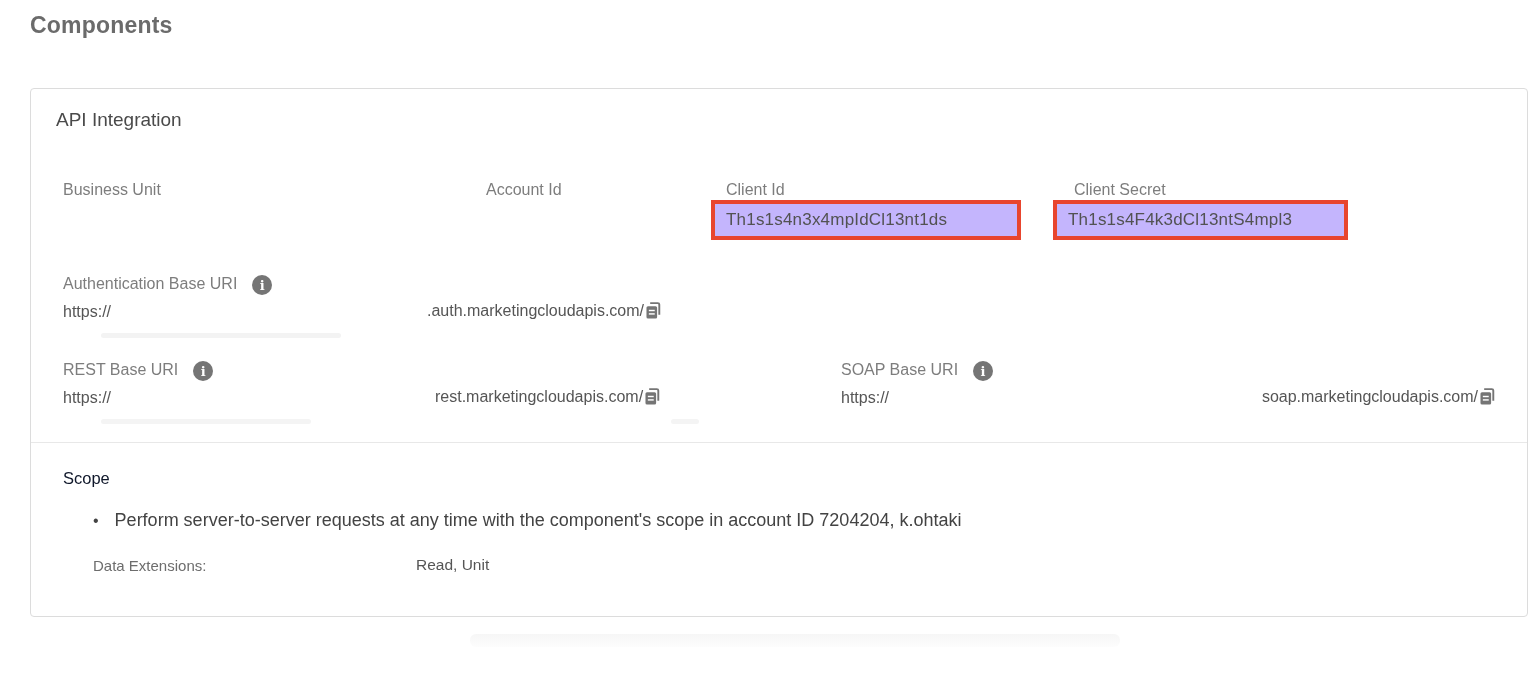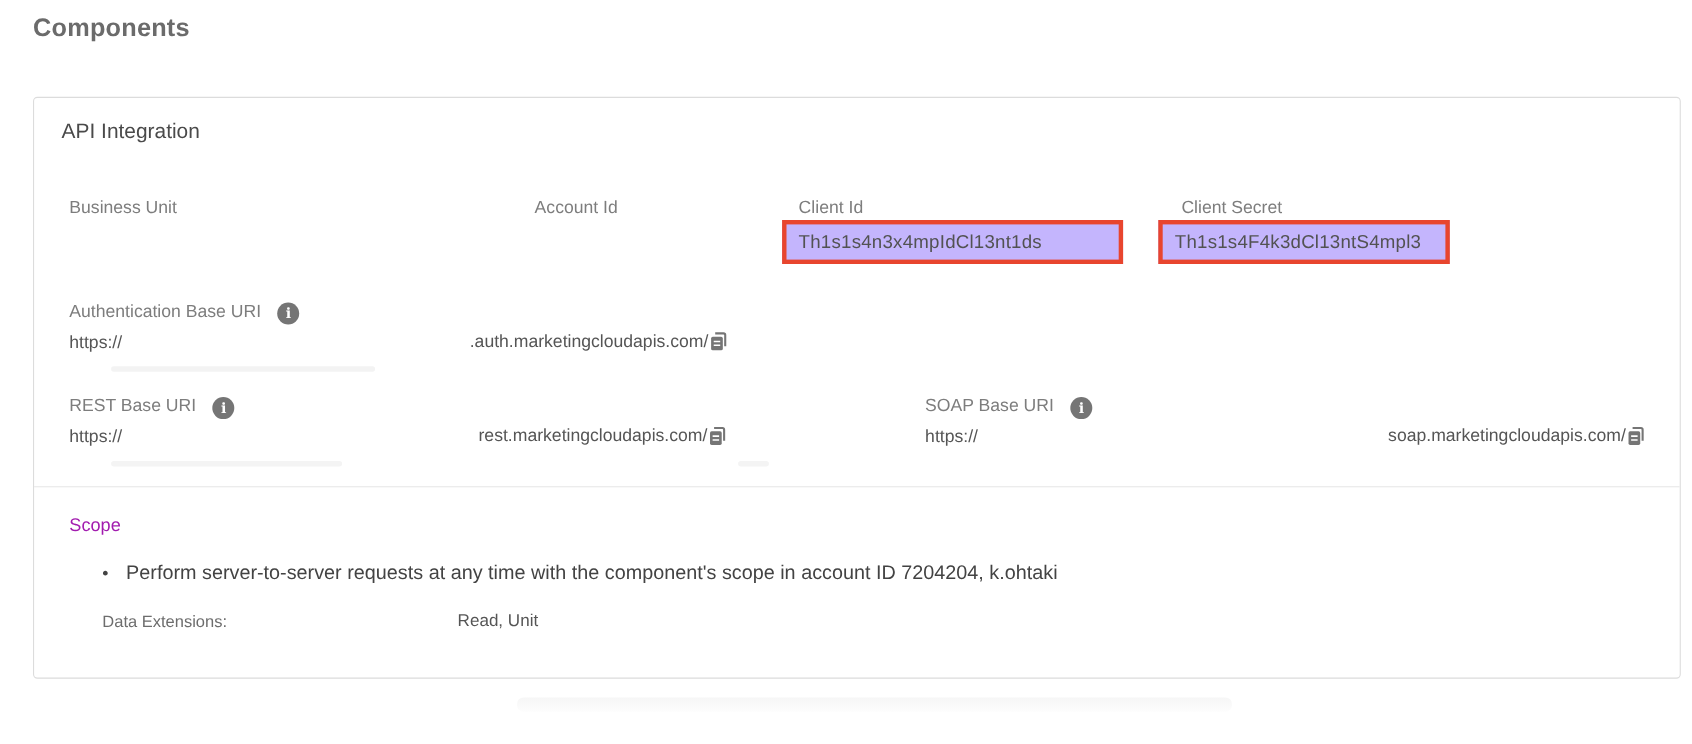--- a/index.html
+++ b/index.html
@@ -29,21 +29,21 @@
   .lbl-cid    { left:695px; }
   .lbl-csec   { left:1043px; }
 
   .highlight-box {
     position:absolute; top:111px; height:40px;
     border:4px solid #e8452e; background:#c4b5fd;
     display:flex; align-items:center; padding-left:11px;
     font-size:17px; color:#525252; letter-spacing:.2px;
   }
   .box-cid  { left:680px; width:310px; }
-  .box-csec { left:1022px; width:265px; }
+  .box-csec { left:1022px; width:295px; }
 
   .uri-label-row {
     position:absolute; display:flex; align-items:flex-start; gap:15px;
     font-size:16px; color:#7d7d7d;
   }
   .auth-label-row { left:32px; top:186px; }
   .rest-label-row { left:32px; top:272px; }
   .soap-label-row { left:810px; top:272px; }
 
   .info-icon {
@@ -69,21 +69,21 @@
   .host-soap { right:30px; top:298px;align-items:flex-end; }
   .uri-host-group .uri-text { white-space:nowrap; }
 
   .copy-icon { width:19px; height:19px; display:inline-block; cursor:pointer; flex:0 0 auto; }
 
   .divider {
     position:absolute; left:0; top:353px; width:100%; height:0;
     border-top:1px solid #e8e8e8;
   }
 
-  .scope-title { position:absolute; left:32px; top:380px; font-size:16.5px; color:#a21caf; }
+  .scope-title { position:absolute; left:32px; top:380px; font-size:16.5px; color:#0f172a; }
 
   .scope-bullet-row {
     position:absolute; left:62px; top:421px; display:flex; gap:16px;
     font-size:18px; color:#434343; width:1380px;align-items:flex-end;
   }
   .bullet-dot::before { content:"•"; color:#434343; font-size:16px; }
 
   .data-ext-label { position:absolute; left:62px; top:468px; font-size:15px; color:#6d6d6d; }
   .data-ext-value { position:absolute; left:385px; top:467px; font-size:15.5px; color:#555555; }
 

